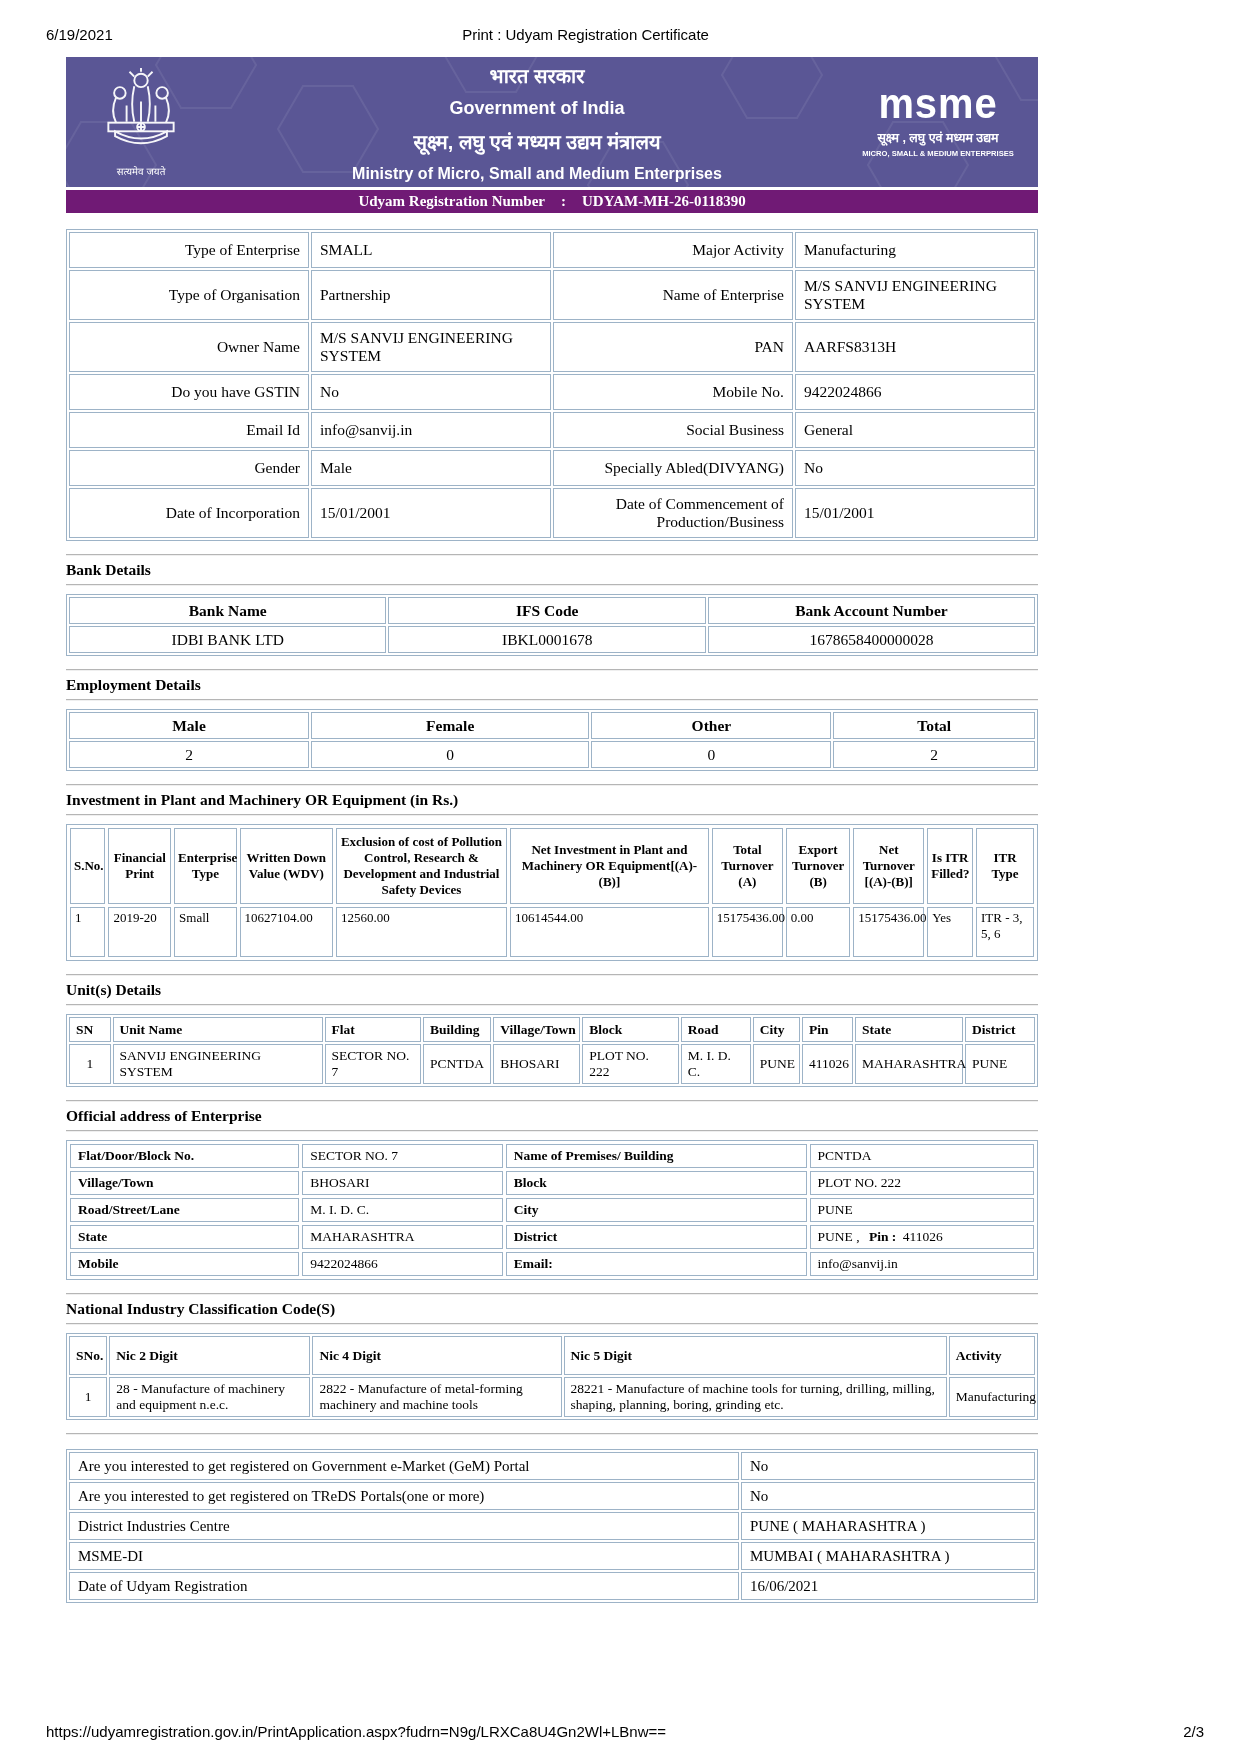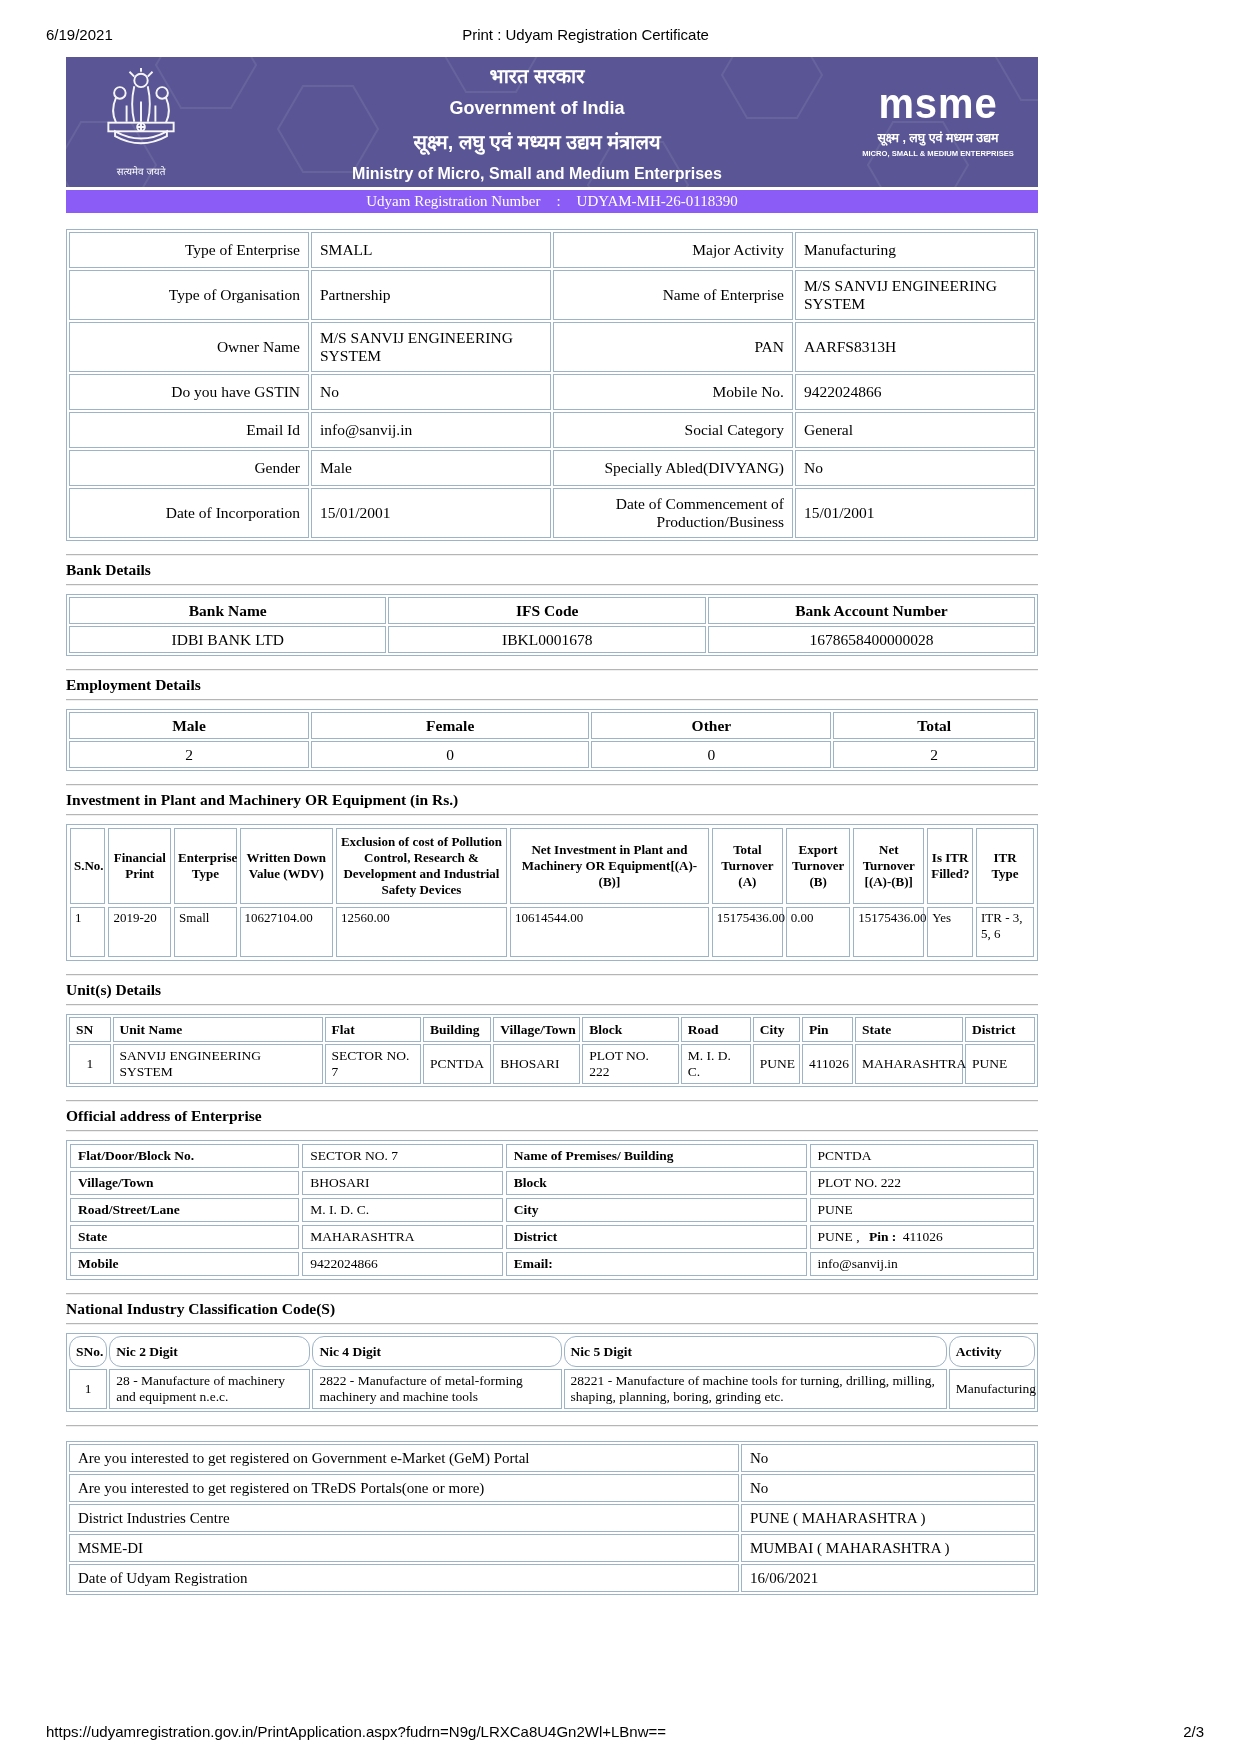--- a/index.html
+++ b/index.html
@@ -31,23 +31,23 @@
   .b-line3 { font-size:20px; margin-top:9px; }
   .b-line4 { font-size:16px; margin-top:10px; }
   .logo-wrap { width:180px; text-align:center; color:#fff; position:relative; z-index:1;
                padding-right:20px; font-family:"Liberation Sans",sans-serif; }
   .logo-word { font-size:42px; font-weight:bold; letter-spacing:1px; line-height:0.85;
                transform:scaleX(0.95); }
   .logo-hi { font-size:12.5px; font-weight:bold; margin-top:7px; }
   .logo-en { font-size:7.6px; font-weight:bold; margin-top:3px; }
 
   
-  .urn-bar { margin-top:3px; height:23px; background:#8b5cf6; color:#fff;
+  .urn-bar { margin-top:3px; height:23px; background:#701a75; color:#fff;
              display:flex; align-items:center; justify-content:center;
-             font-weight:normal; font-size:15px; }
+             font-weight:bold; font-size:15px; }
   .urn-bar .lbl { margin-right:16px; }
   .urn-bar .sep { margin-right:16px; }
 
   
   table { width:100%; border-collapse:separate; border-spacing:2px;
           border:1px solid #9db3c7; }
   th, td { border:1px solid #9db3c7; padding:3px 6px; vertical-align:middle; }
 
   .main-table { margin-top:16px; font-size:15.5px; }
   .main-table td { padding:6px 8px; height:36px; }
@@ -73,21 +73,21 @@
   .units-table td { height:25px; }
   .units-table .c-center { text-align:center; }
 
   .addr-table { border-spacing:3px; font-size:13.5px; table-layout:fixed; }
   .addr-table td { height:24px; padding:3px 7px; }
   .addr-table .a-lbl { font-weight:bold; }
   .pin-strong { font-weight:bold; margin:0 3px; }
   .pin-pre { margin-right:3px; }
 
   .nic-table { font-size:13.5px; table-layout:fixed; }
-  .nic-table th { font-weight:bold; text-align:left; height:31px;border-radius:12px; }
+  .nic-table th { font-weight:bold; text-align:left; height:39px; }
   .nic-table td { vertical-align:middle; padding:3px 6px; }
   .nic-table .c-center { text-align:center; }
 
   .q-table { margin-top:14px; font-size:15px; }
   .q-table td { height:28px; padding:4px 8px; }
   .q-col1 { width:69.5%; }
 </style>
 </head>
 <body>
 
@@ -174,21 +174,21 @@
     </tr>
     <tr>
       <td class="lbl">Do you have GSTIN</td>
       <td class="val">No</td>
       <td class="lbl">Mobile No.</td>
       <td class="val">9422024866</td>
     </tr>
     <tr>
       <td class="lbl">Email Id</td>
       <td class="val">info@sanvij.in</td>
-      <td class="lbl">Social Category</td>
+      <td class="lbl">Social Business</td>
       <td class="val">General</td>
     </tr>
     <tr>
       <td class="lbl">Gender</td>
       <td class="val">Male</td>
       <td class="lbl">Specially Abled(DIVYANG)</td>
       <td class="val">No</td>
     </tr>
     <tr>
       <td class="lbl">Date of Incorporation</td>

